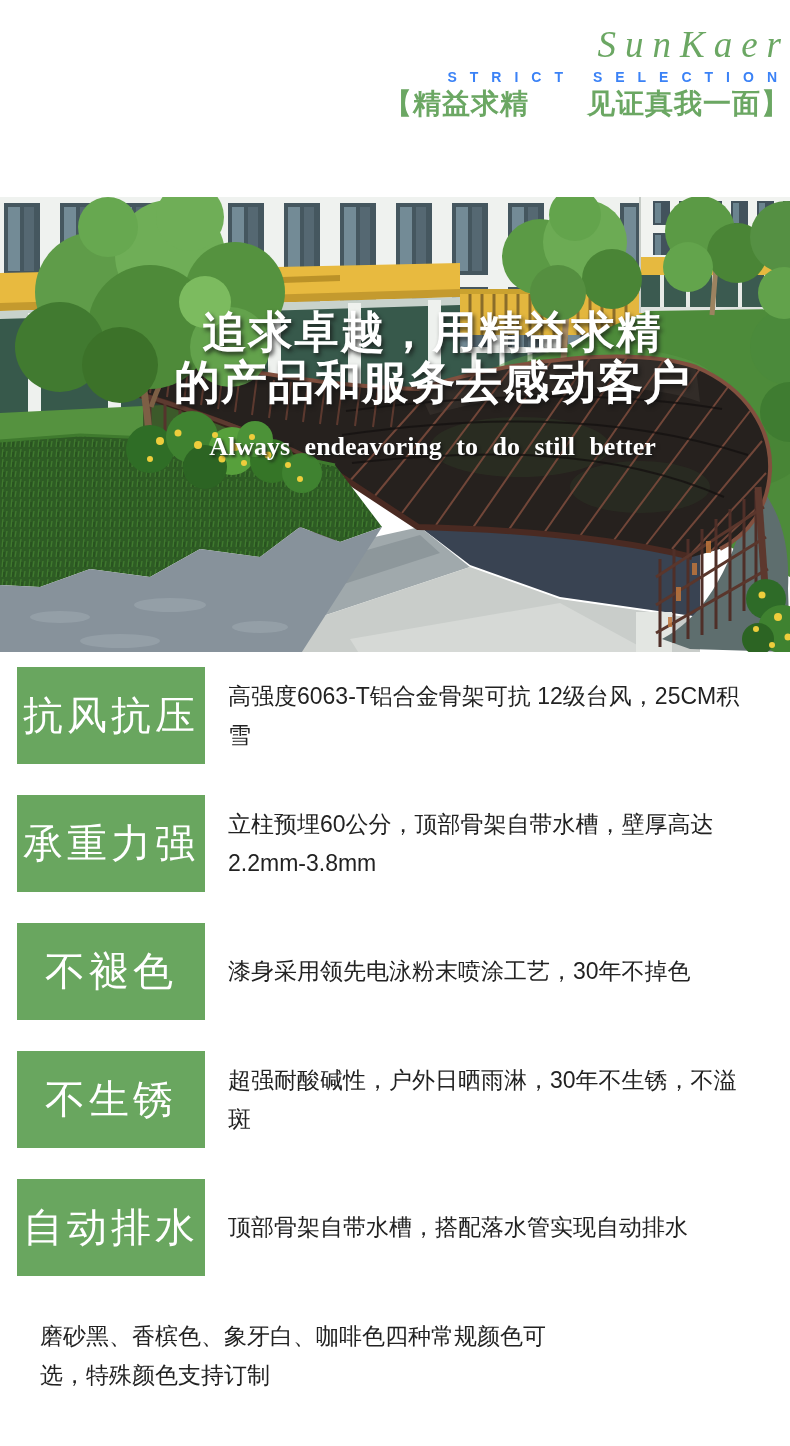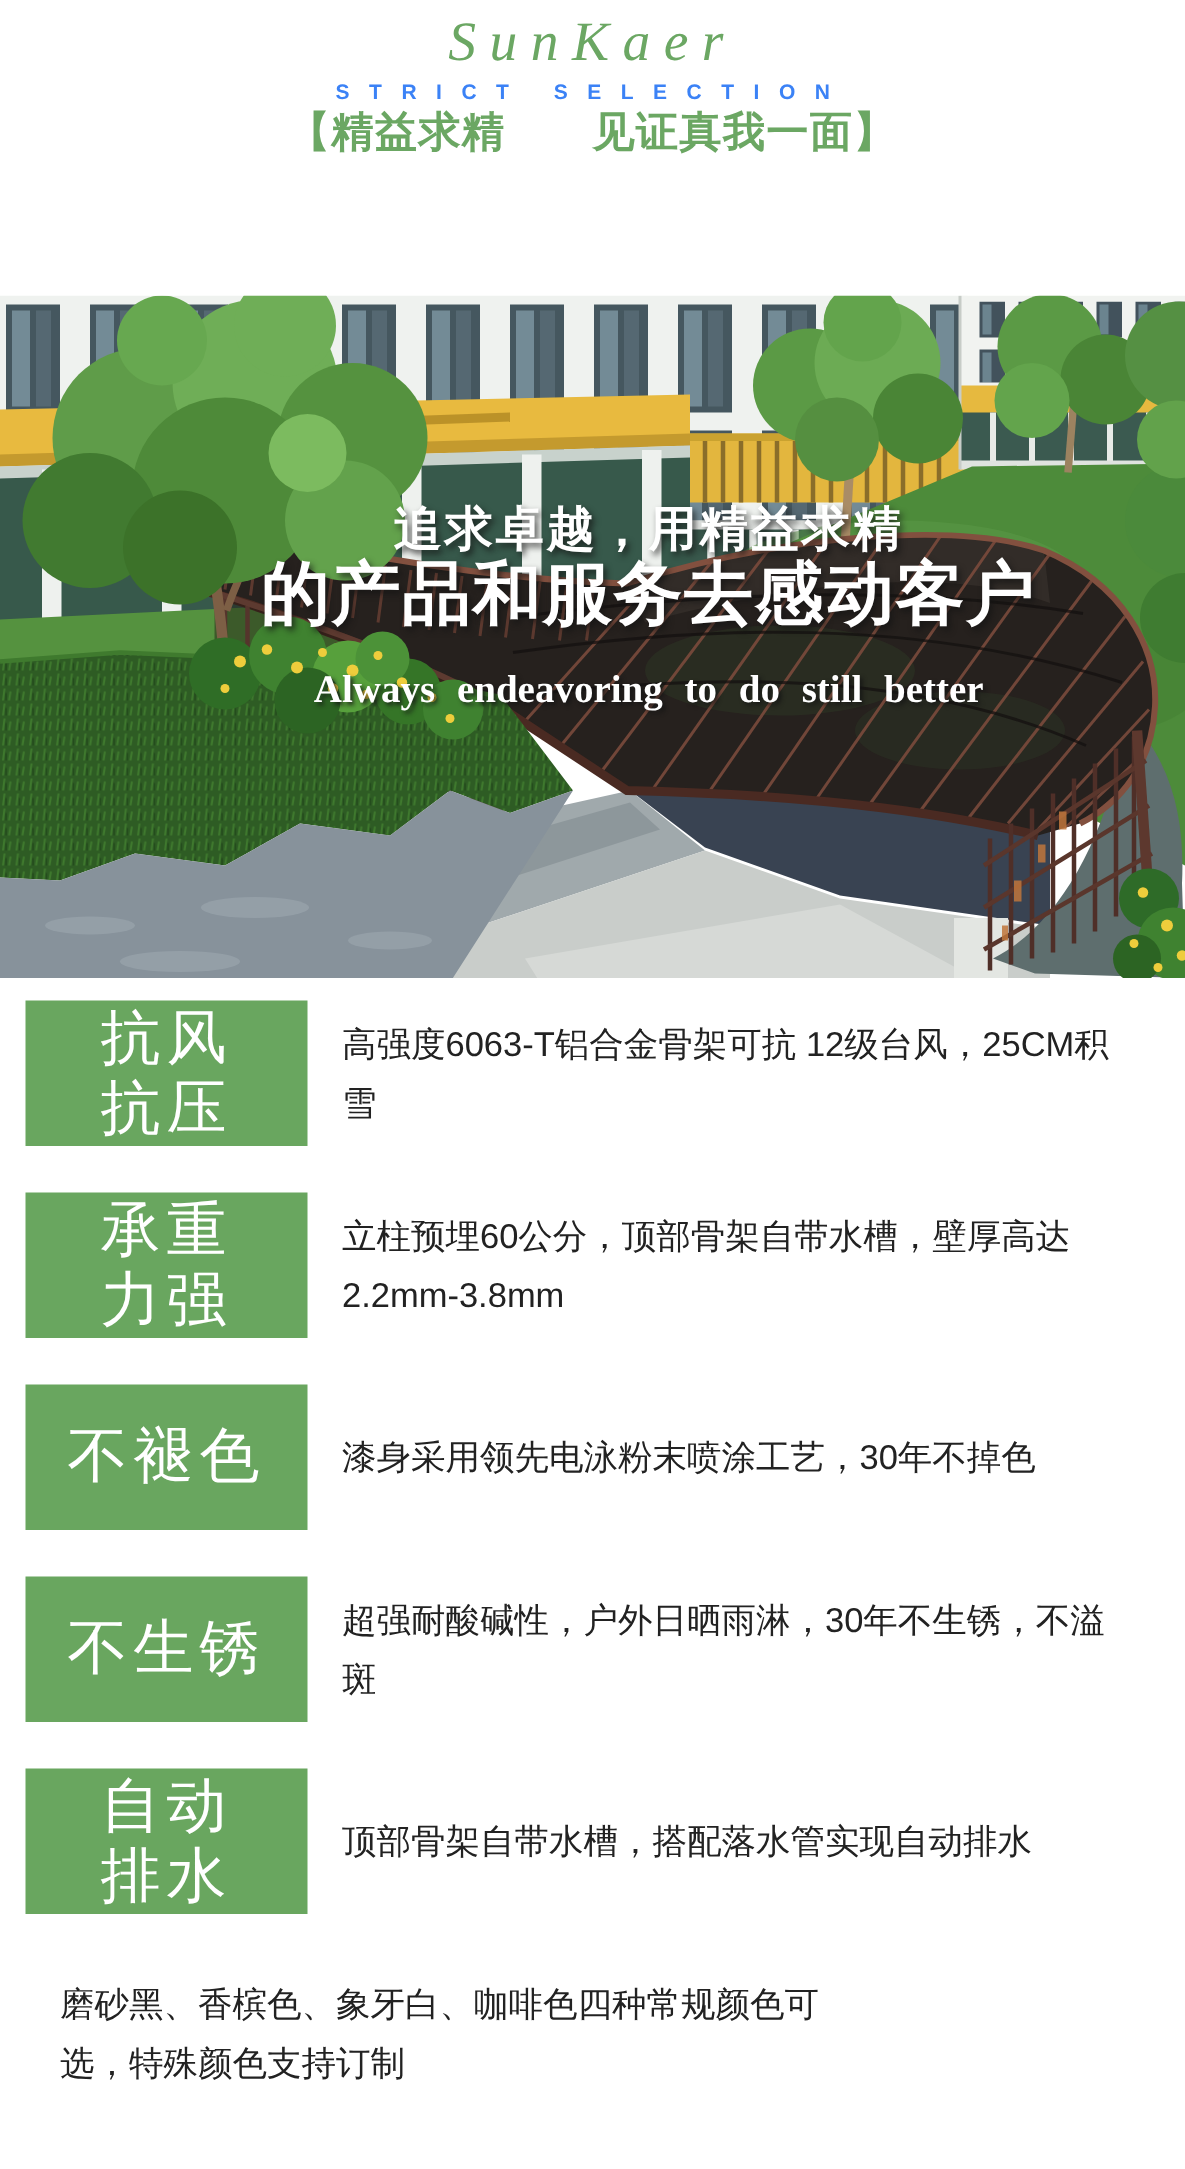--- a/index.html
+++ b/index.html
@@ -1,45 +1,45 @@
 <!DOCTYPE html>
 <html><head>
 <meta charset="utf-8">
 <style>
   html,body{margin:0;padding:0;background:#ffffff;}
   body{width:790px;font-family:"Liberation Sans","DejaVu Sans",sans-serif;}
   .page{width:790px;background:#fff;}
 
   
-  .hdr{height:197px;text-align:center;box-sizing:border-box;padding-top:8px;overflow:hidden;}
+  .hdr{height:197px;text-align:right;box-sizing:border-box;padding-top:24px;overflow:hidden;}
   .logo{font-family:"Liberation Serif","DejaVu Serif",serif;font-style:italic;font-size:37px;
         letter-spacing:9px;color:#6ba763;line-height:1.15;}
   .tagline{font-size:14px;letter-spacing:13px;color:#3b82f6;margin-top:2px;font-weight:bold;}
   .title{font-family:"Liberation Serif","DejaVu Serif",serif;font-size:49px;font-weight:bold;
          color:#68a65f;letter-spacing:5px;margin:6px 0 4px 0;line-height:1.05;}
   .subtitle{font-size:28px;color:#6ba763;letter-spacing:1px;font-weight:bold;}
 
   
   .hero{position:relative;width:790px;height:455px;overflow:hidden;}
   .hero svg{display:block;}
   .hero-text{position:absolute;left:85px;right:10px;top:112px;text-align:center;color:#ffffff;
              font-family:"Liberation Serif","DejaVu Serif",serif;}
-  .ht1{font-size:32px;font-weight:bold;letter-spacing:2px;line-height:1.1;
-       text-shadow:2px 3px 4px rgba(20,20,20,.75);margin-top:26px;}
+  .ht1{font-size:44px;font-weight:bold;letter-spacing:2px;line-height:1.1;
+       text-shadow:2px 3px 4px rgba(20,20,20,.75);}
   .ht2{font-size:46px;font-weight:bold;letter-spacing:1px;line-height:1.15;
        text-shadow:2px 3px 4px rgba(20,20,20,.75);}
   .ht3{font-size:26px;font-weight:bold;margin-top:22px;word-spacing:8px;
        text-shadow:2px 2px 3px rgba(20,20,20,.8);}
 
   
   .features{padding:15px 0 42px 17px;}
   .feature-row{display:flex;align-items:center;height:97px;margin-bottom:31px;}
   .feature-row:last-child{margin-bottom:0;}
   .badge{width:188px;height:97px;flex:none;background:#69a65f;color:#ffffff;
-         display:flex;flex-direction:column;justify-content:center;align-items:center;
+         display:flex;flex-direction:row;justify-content:center;align-items:center;
          font-size:40px;letter-spacing:4px;line-height:47px;font-weight:400;}
   .badge span{display:block;}
   .desc{margin:0 0 0 23px;width:528px;font-size:23px;line-height:39px;color:#222222;}
 </style>
 </head>
 <body>
 
 <div class="page">
 
   <header class="hdr">

